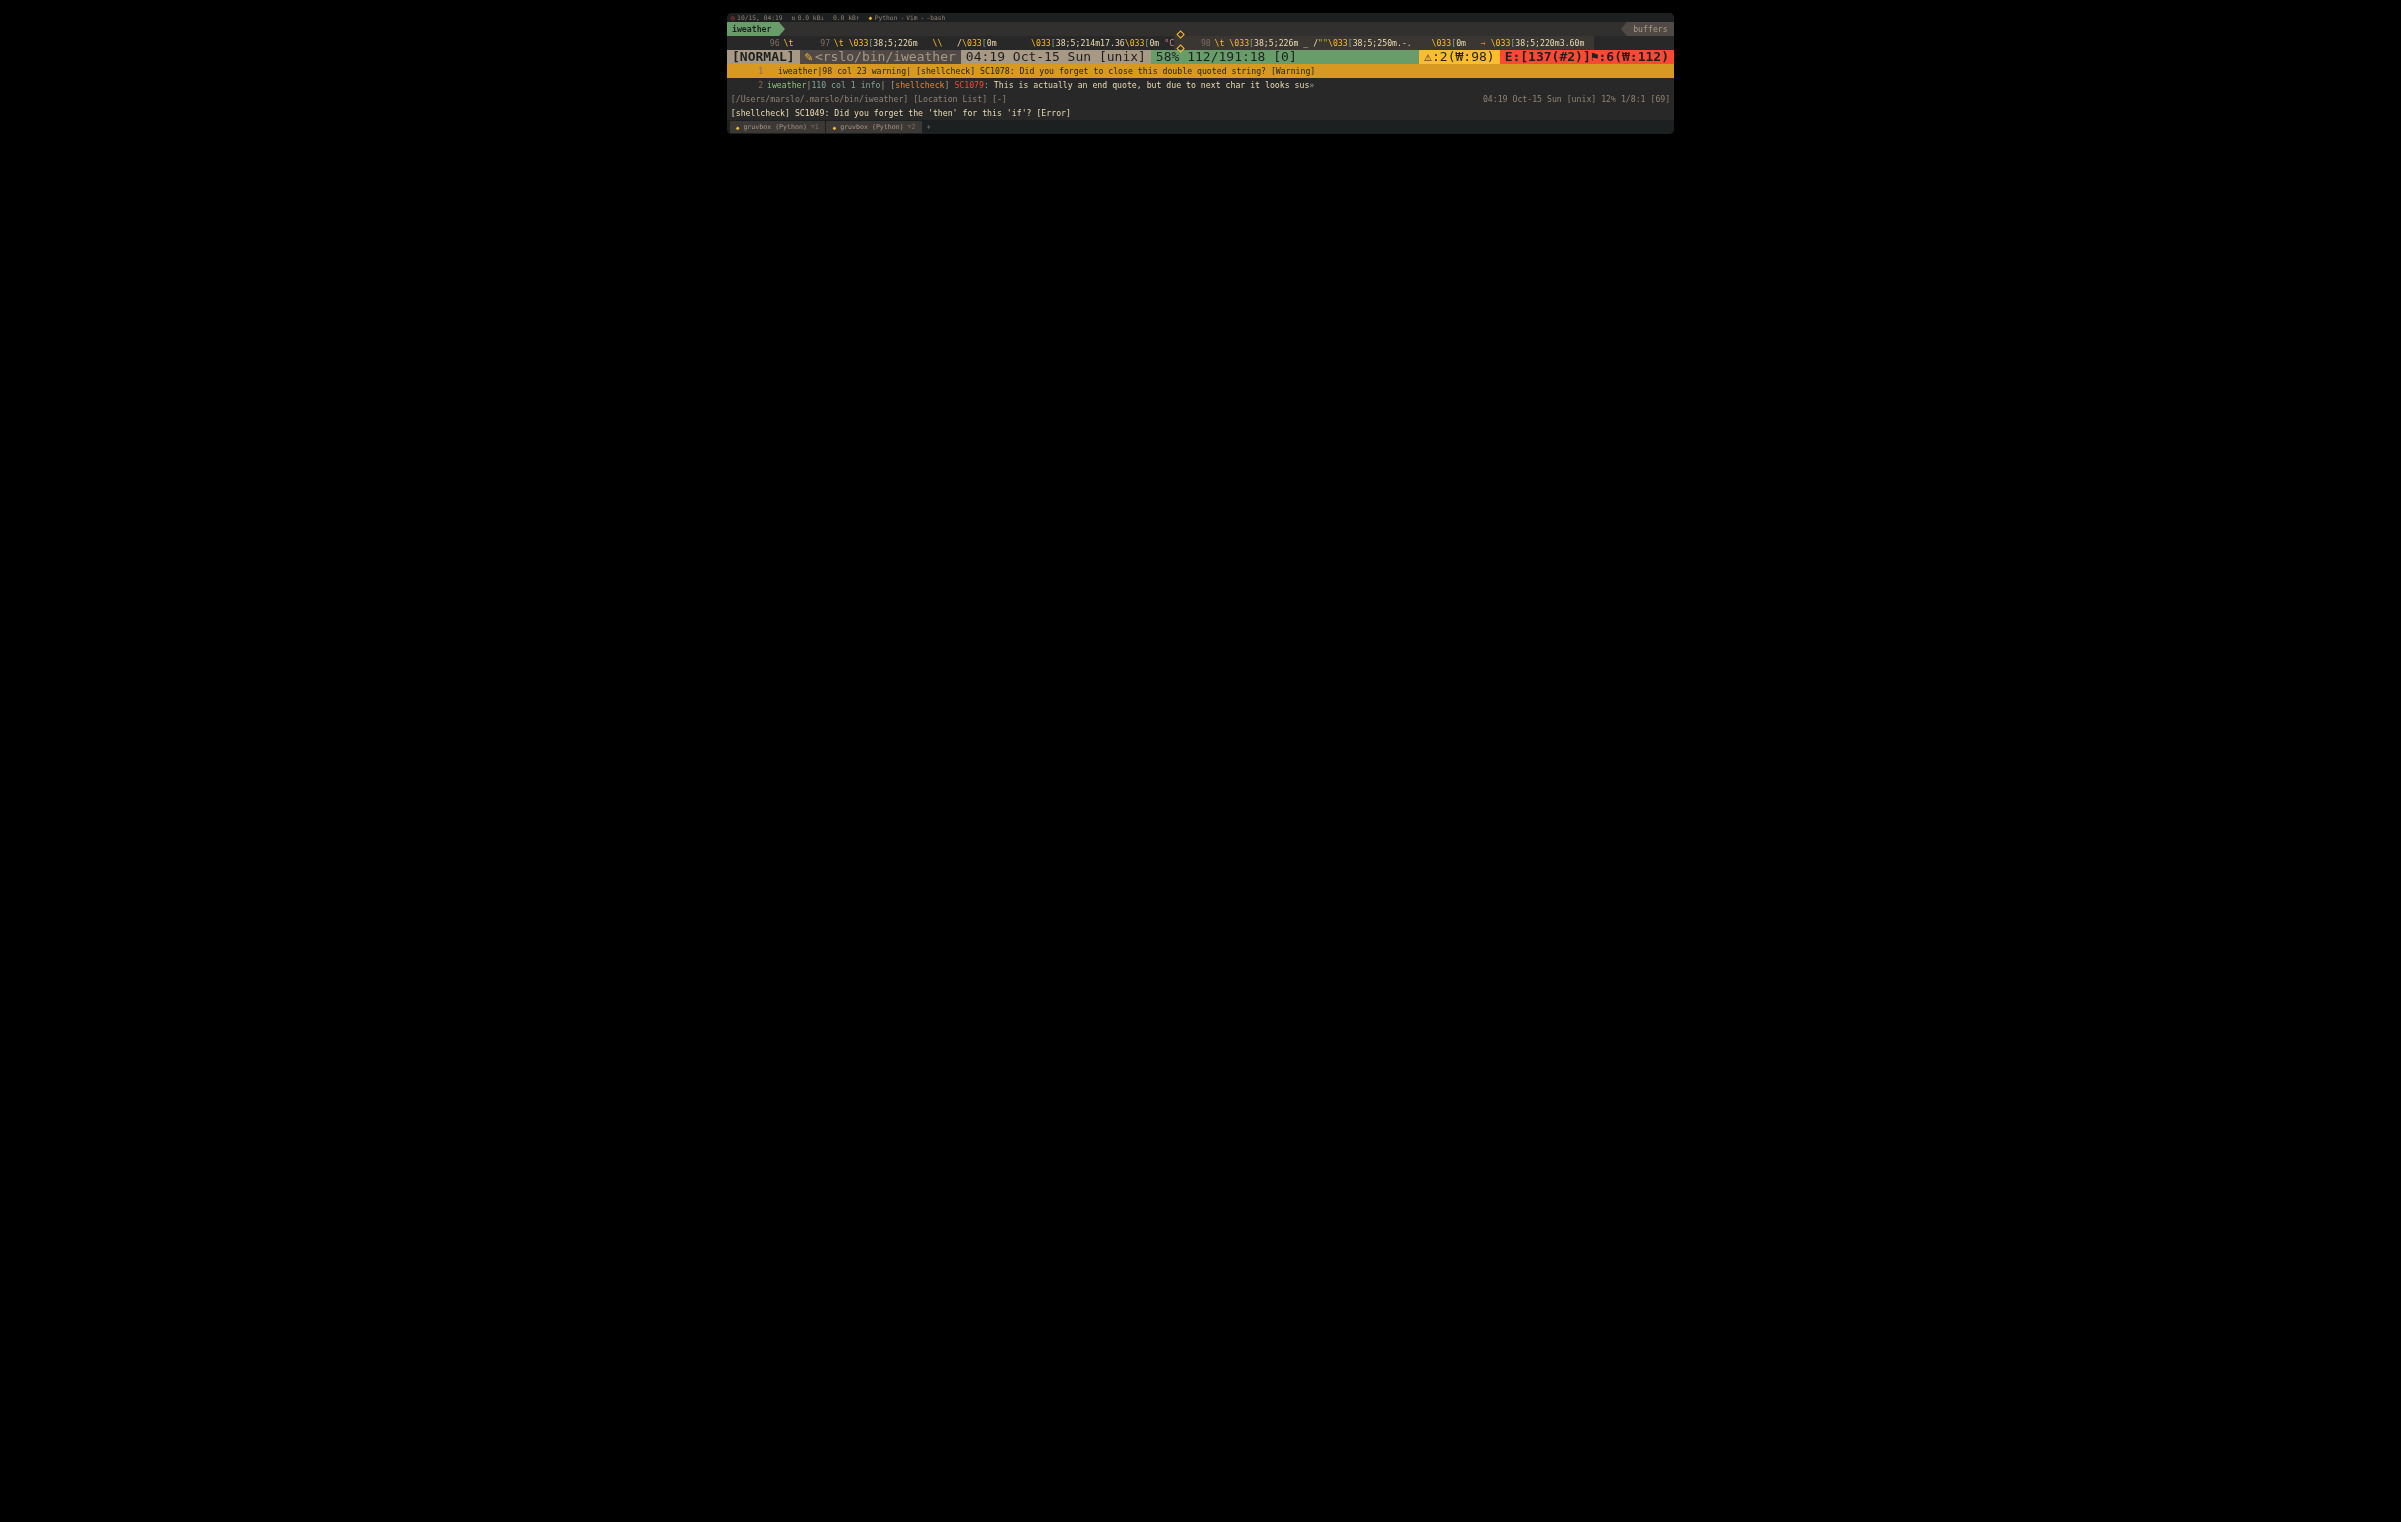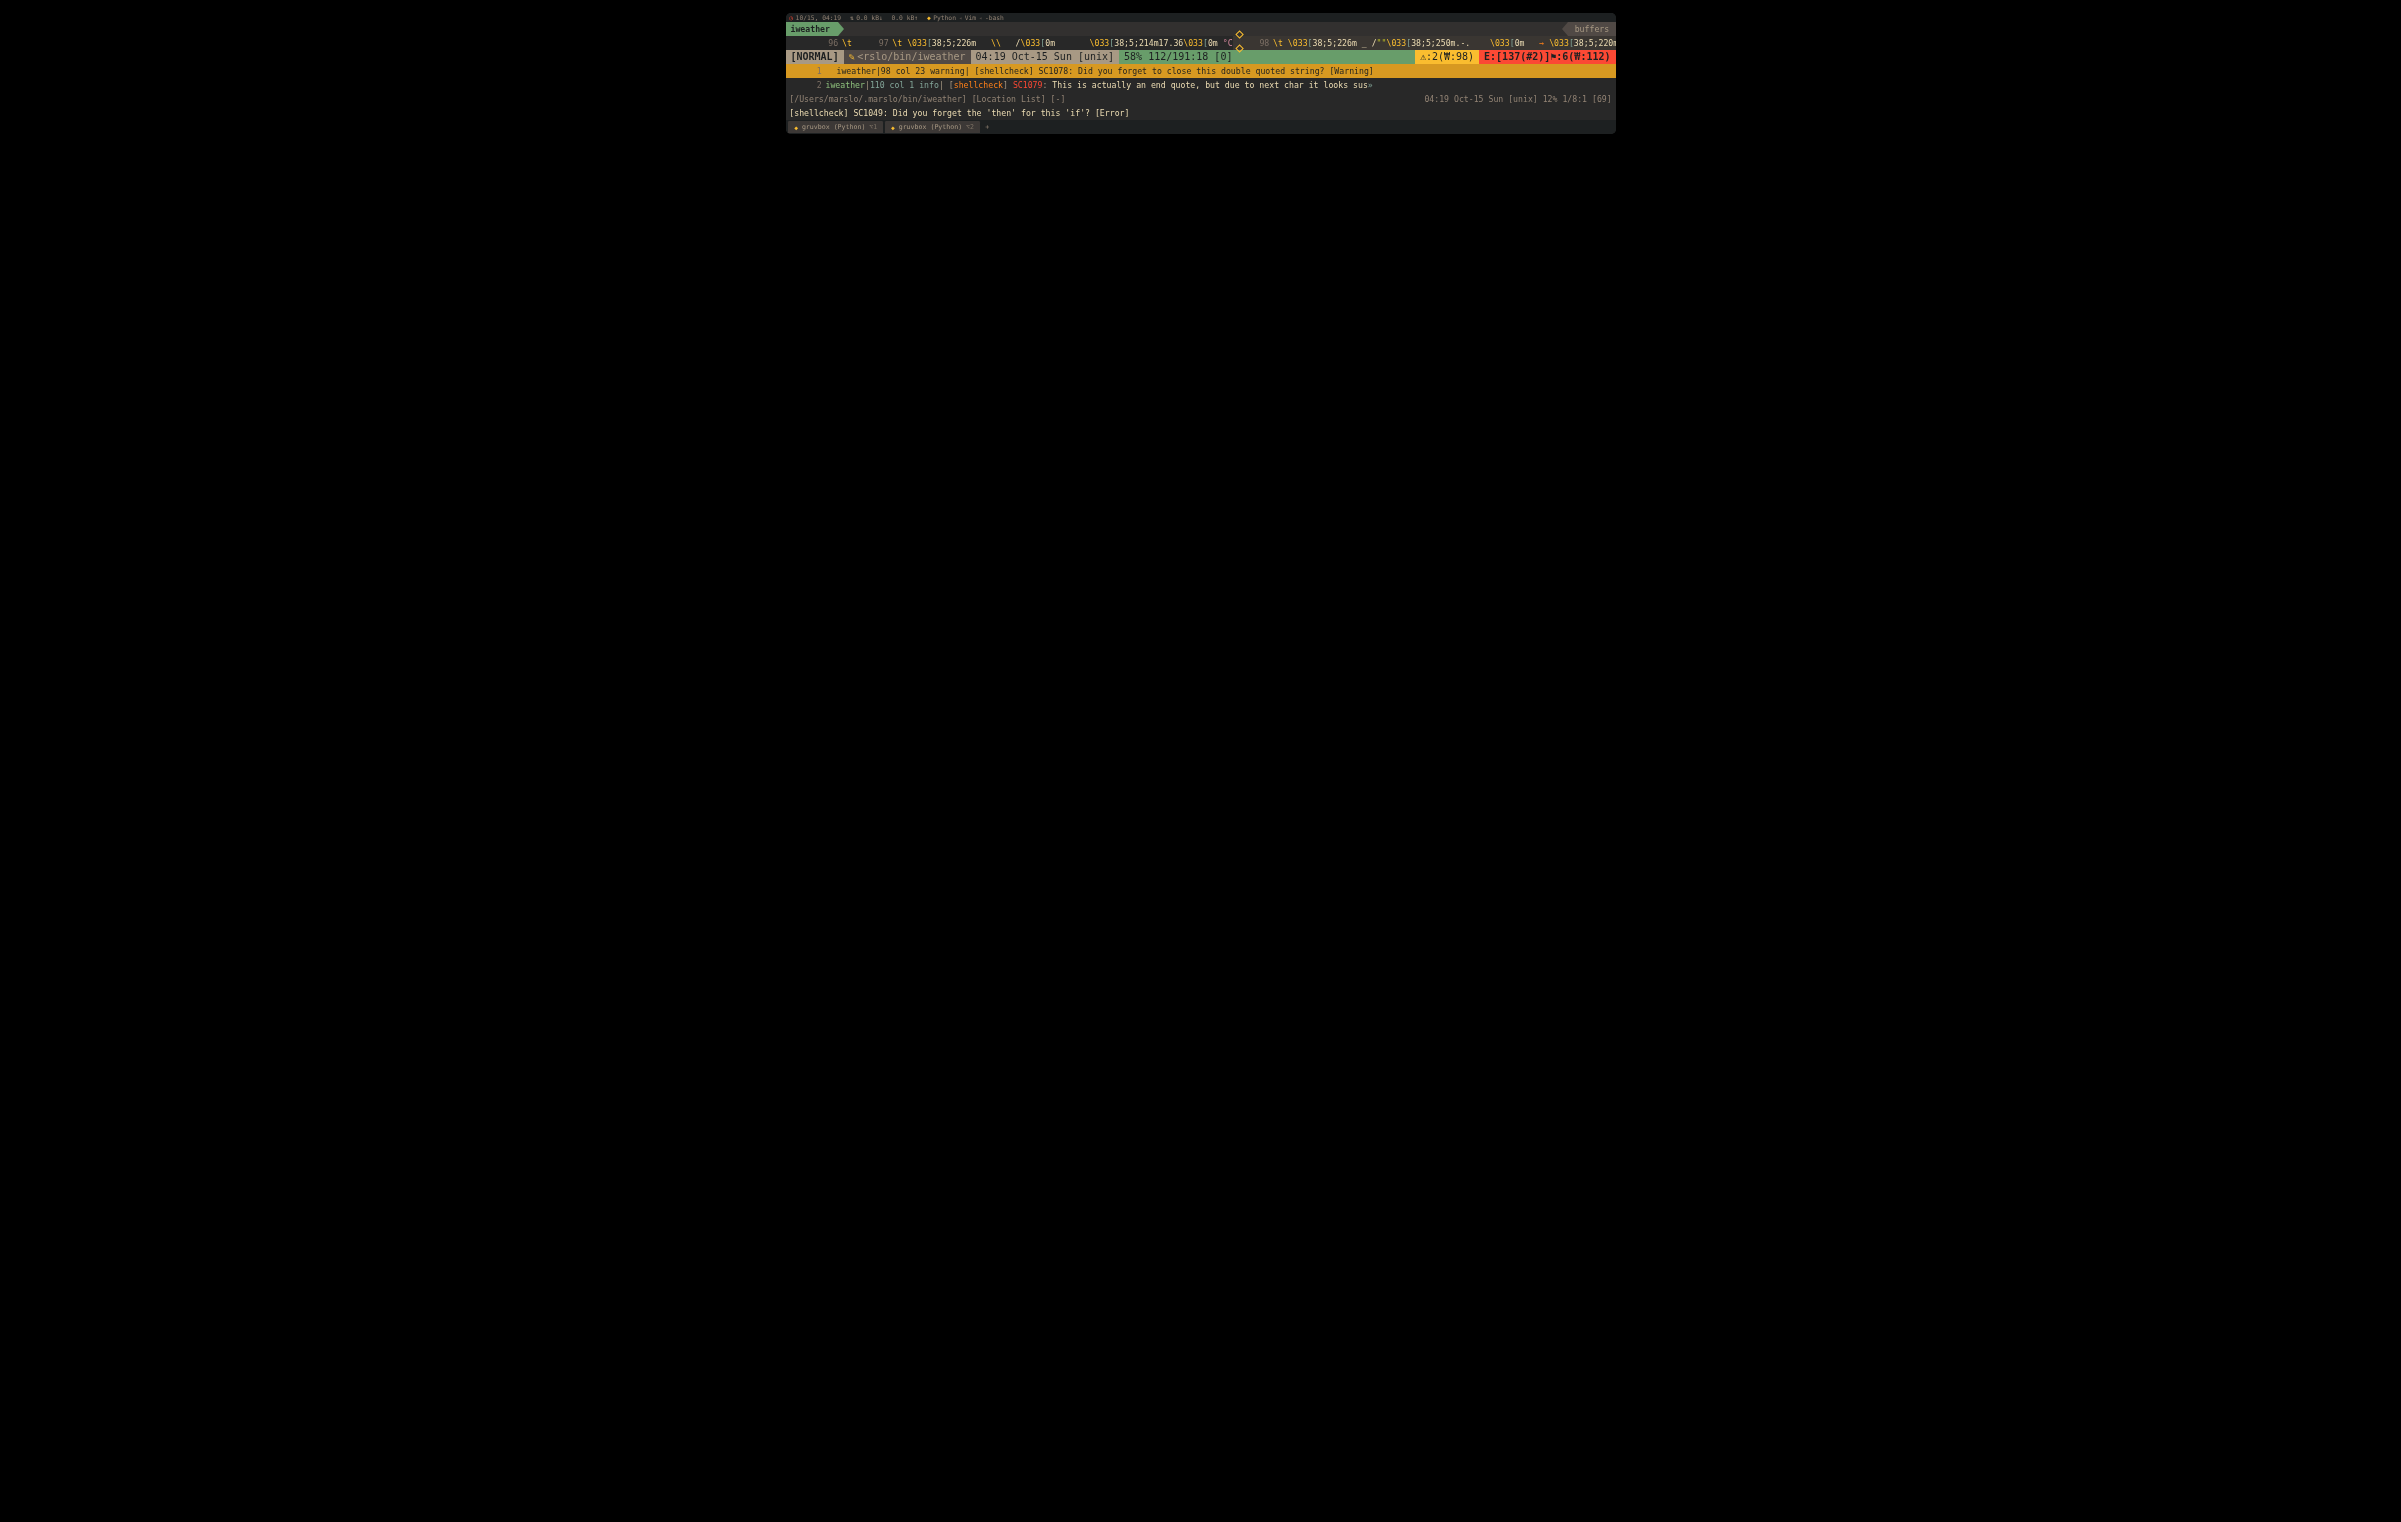--- a/index.html
+++ b/index.html
@@ -34,21 +34,21 @@
     font-family:Menlo,Consolas,'DejaVu Sans Mono',monospace;
     font-size:8.2px;
     color:var(--fg);
     padding:12.6px;
   }
   .terminal{
     background:var(--bg);
     border-radius:5px;
     overflow:hidden;
     box-shadow:0 6.3px 25px rgba(0,0,0,.6);
-    width:830px;
+    width:947px;
     margin:0 auto;
   }
   .topbar{
     background:var(--bg-dark);
     color:var(--gray);
     font-size:6.3px;
     padding:1.3px 3.8px;
     display:flex;
     gap:8.8px;
     align-items:center;
@@ -110,21 +110,21 @@
   .c-orange{color:var(--orange);}
   .c-blue{color:var(--blue);}
   .c-purple{color:var(--purple);}
   .c-fg{color:var(--fg);}
   .c-dim{color:var(--fg-dim);}
   .c-str{color:var(--green);}
   .c-bracket{color:var(--blue);}
 
   .statusline{
     display:flex;
-    font-size:10px;
+    font-size:13px;
     height:14px;
     line-height:14px;
   }
   .sl-seg{padding:0 5px;display:flex;align-items:center;gap:2.5px;white-space:nowrap;}
   .sl-mode{background:var(--fg-dim);color:var(--bg-dark);font-weight:bold;}
   .sl-file{background:#504945;color:var(--fg-dim);}
   .sl-time{background:var(--fg-dim);color:var(--bg-dark);}
   .sl-info{background:#689d6a;color:var(--bg-dark);}
   .sl-warn{background:var(--yellow);color:var(--bg-dark);}
   .sl-err{background:var(--red);color:var(--bg-dark);font-weight:bold;}

